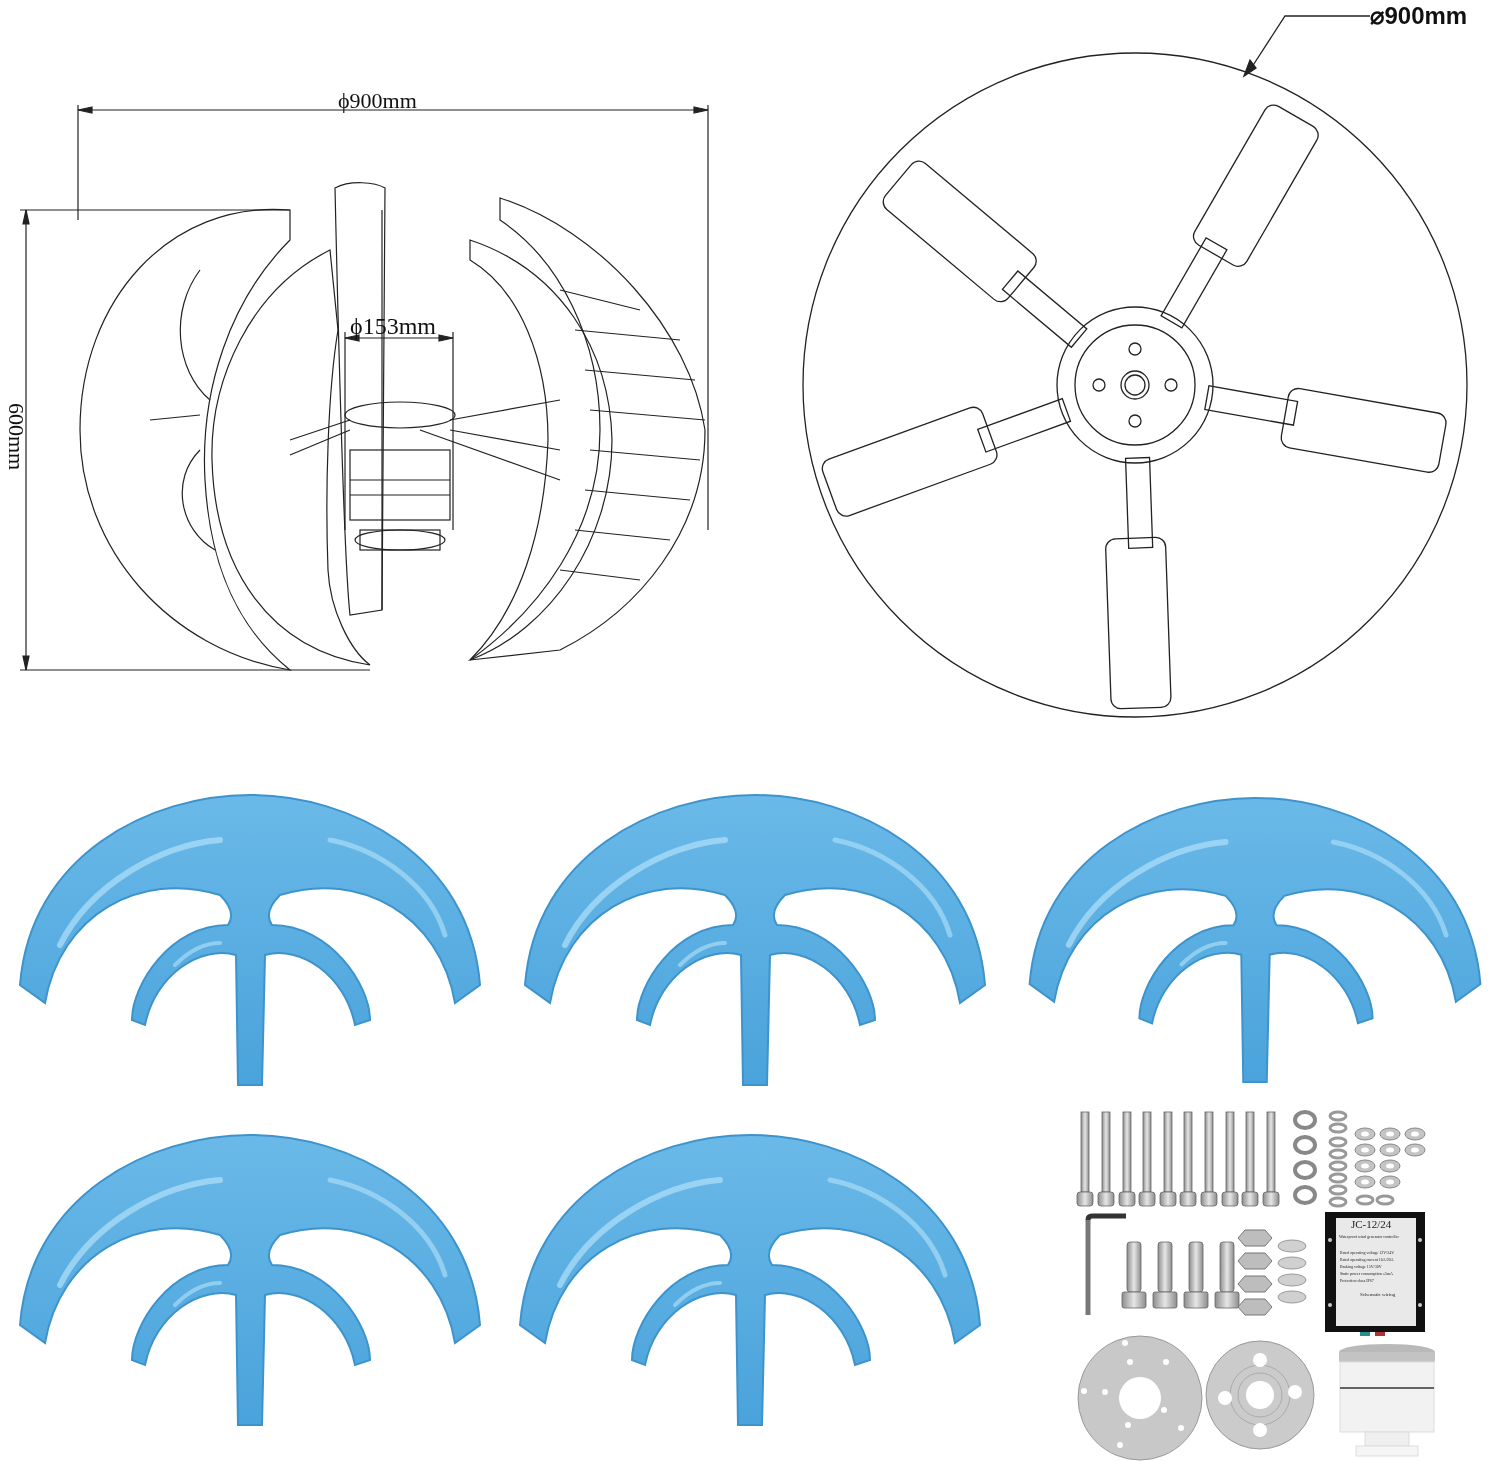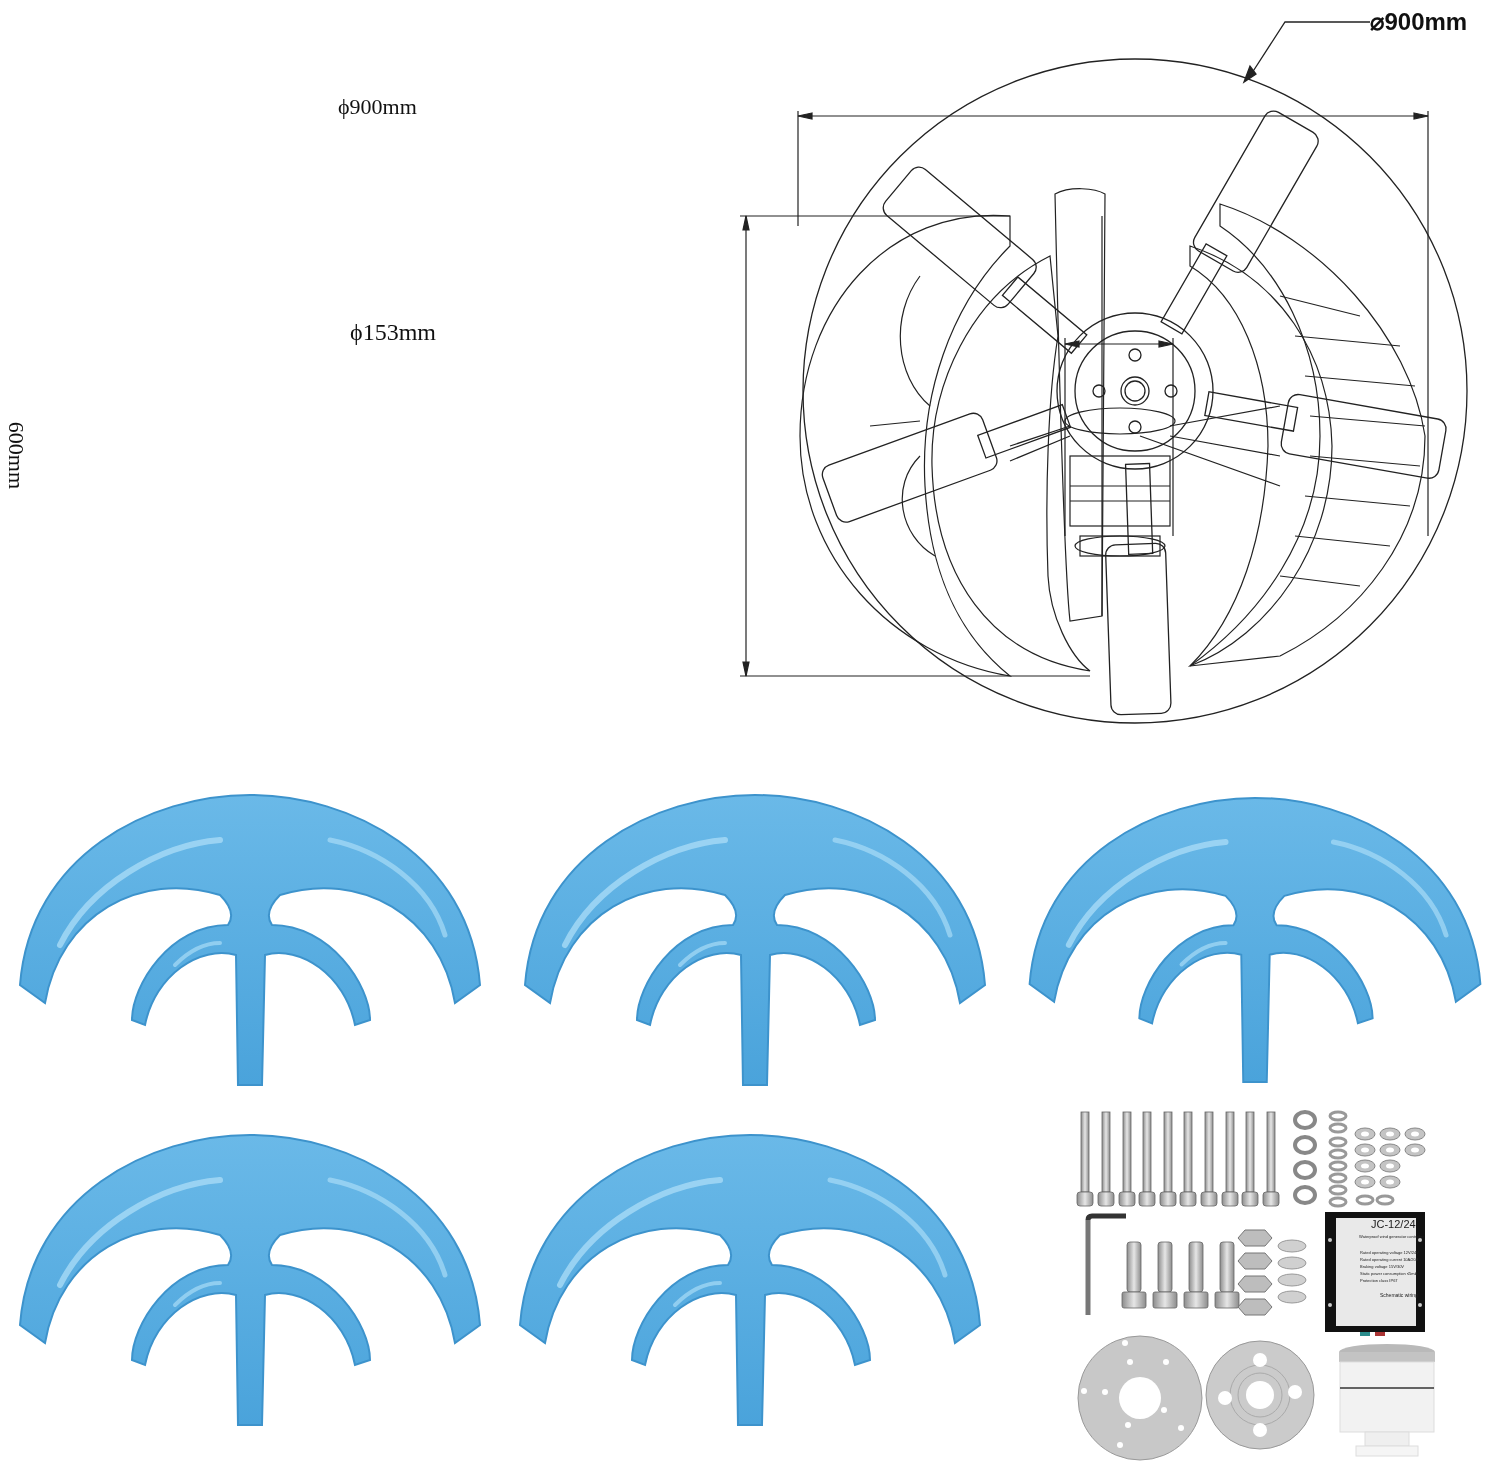--- a/index.html
+++ b/index.html
@@ -1,26 +1,26 @@
 <!DOCTYPE html>
 <html><head>
 <meta charset="utf-8">
 <style>
   html, body { margin:0; padding:0; background:#ffffff; }
   body { width:1500px; height:1461px; position:relative; overflow:hidden; font-family:"Liberation Serif", serif; }
   .abs { position:absolute; }
   .dim-label { position:absolute; font-family:"Liberation Serif", serif; color:#111; white-space:nowrap; }
   .dim-bold { font-family:"Liberation Sans", sans-serif; font-weight:bold; }
   svg { position:absolute; overflow:visible; }
-  .ctrl-text { position:absolute; font-family:Liberation Sans, sans-serif; color:#222; white-space:nowrap;margin-left:20px; }
+  .ctrl-text { position:absolute; font-family:Liberation Serif, serif; color:#222; white-space:nowrap; }
 </style>
 </head>
 <body>
 
-<div class="abs" style="left:0;top:16px;width:720px;height:700px;text-align:right;">
+<div class="abs" style="left:0;top:10px;width:720px;height:700px;">
   <svg width="720" height="700" viewBox="0 0 720 700">
     <g stroke="#222" stroke-width="1.2" fill="none">
 
       <line x1="78" y1="100" x2="708" y2="100"></line>
       <polygon points="92,97 78,100 92,103" fill="#222"></polygon>
       <polygon points="694,97 708,100 694,103" fill="#222"></polygon>
       <line x1="78" y1="95" x2="78" y2="210"></line>
       <line x1="708" y1="95" x2="708" y2="520"></line>
 
       <line x1="26" y1="200" x2="26" y2="660"></line>
@@ -58,21 +58,21 @@
 
       <path d="M290 430 L 350 410 M290 445 L 350 420 M450 410 L 560 390 M450 420 L 560 440 M420 420 L 560 470"></path>
       <path d="M150 410 L 200 405"></path>
     </g>
   </svg>
   <div class="dim-label" style="left:338px;top:78px;font-size:22px;">ϕ900mm</div>
   <div class="dim-label" style="left:-24px;top:420px;font-size:22px;transform:rotate(90deg);transform-origin:center;width:80px;">600mm</div>
   <div class="dim-label" style="left:350px;top:303px;font-size:24px;">ϕ153mm</div>
 </div>
 
-<div class="abs" style="left:780px;top:8px;width:720px;height:730px;">
+<div class="abs" style="left:780px;top:2px;width:720px;height:730px;">
   <svg width="720" height="730" viewBox="0 0 720 730">
     <g stroke="#222" stroke-width="1.3" fill="none">
       <circle cx="355" cy="383" r="332"></circle>
 
       <polyline points="470,68 505,14 590,14"></polyline>
       <polygon points="464,74 470,58 476,66" fill="#222"></polygon>
 
       <circle cx="355" cy="383" r="78"></circle>
       <circle cx="355" cy="383" r="60"></circle>
       <circle cx="355" cy="383" r="14"></circle>

